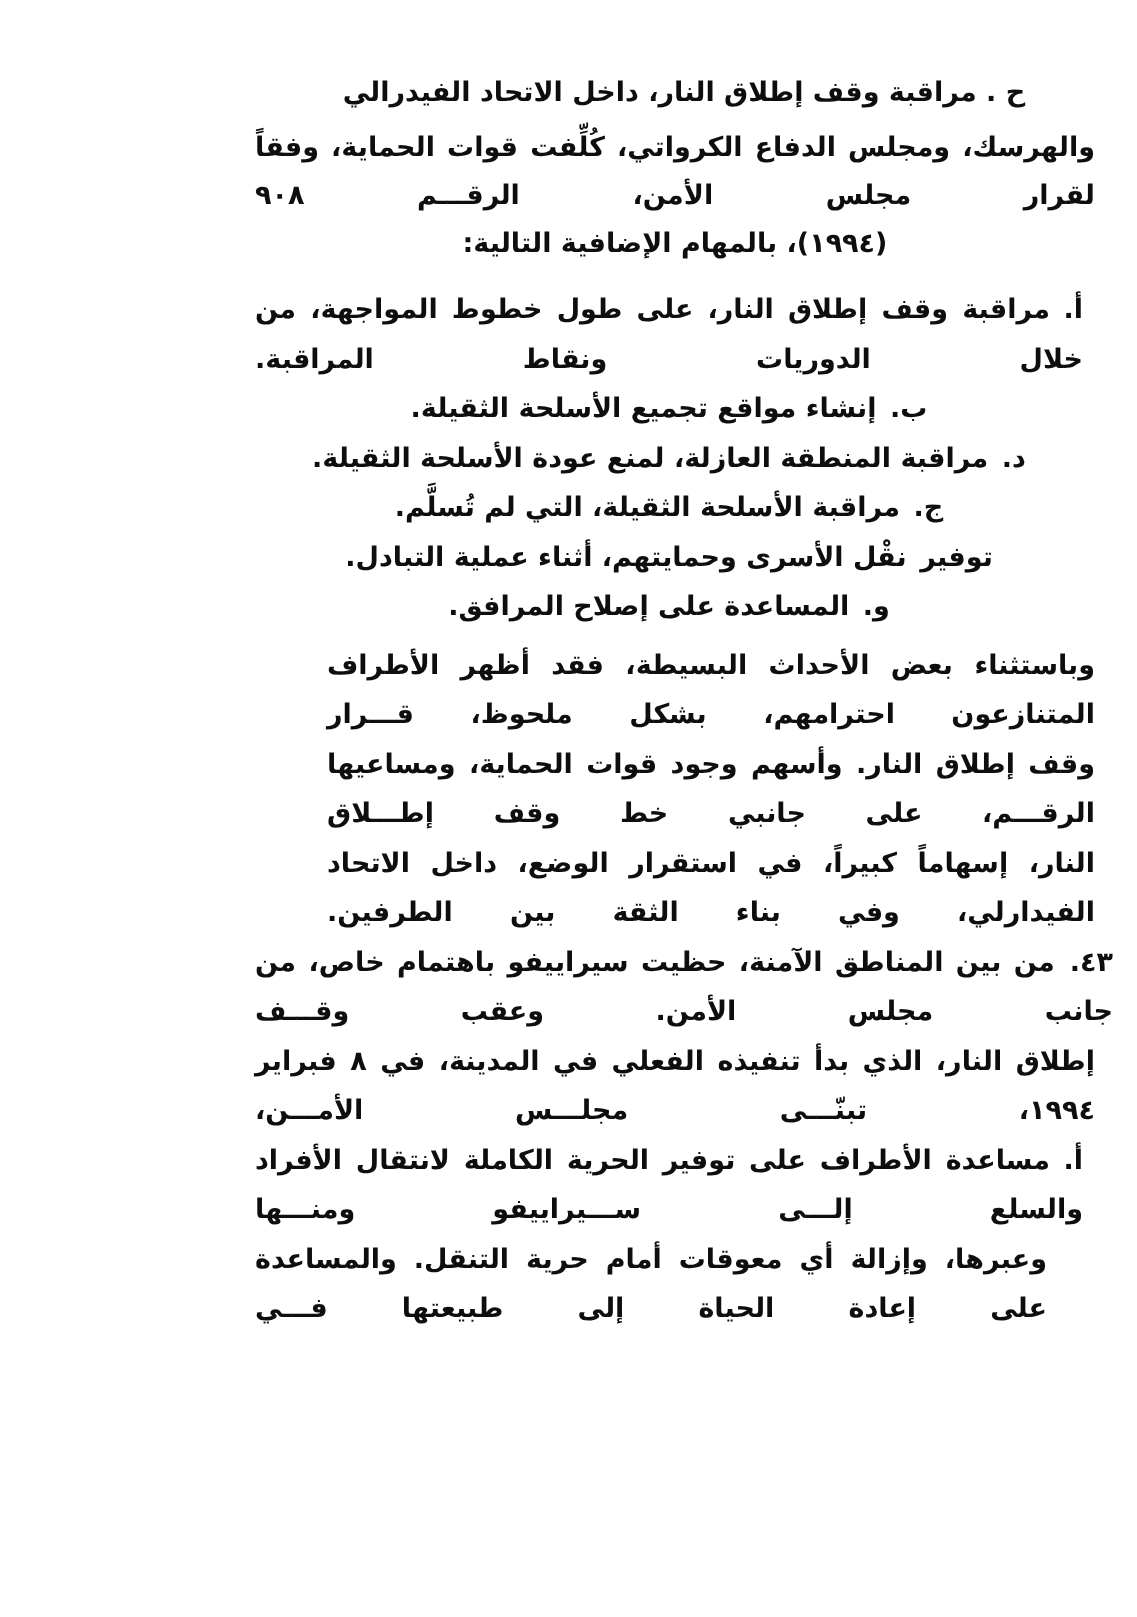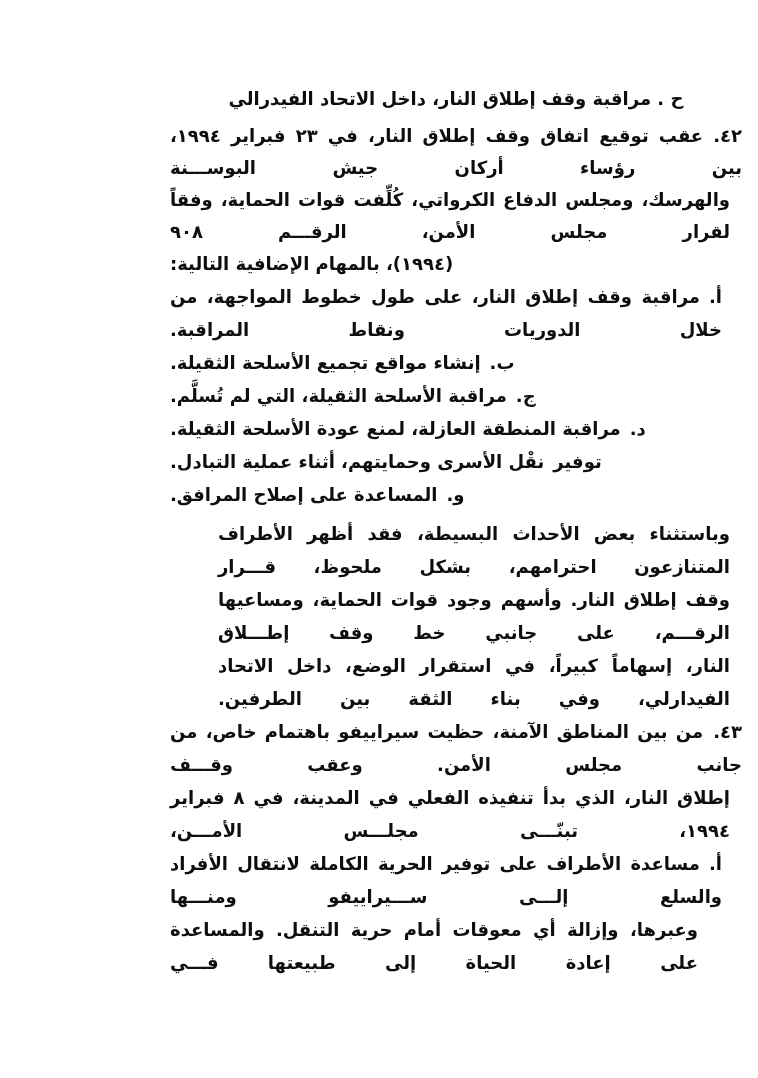--- a/index.html
+++ b/index.html
@@ -14,80 +14,77 @@
     font-family: "DejaVu Sans", sans-serif;
     font-weight: bold;
     color: #0e0e0e;
     -webkit-font-smoothing: antialiased;
   }
   .page {
     direction: rtl;
     box-sizing: border-box;
     width: 602px;
     height: 1078px;
-    padding: 84px 16px 0 14px;
+    padding: 47px 16px 0 14px;
     background: #ffffff;
   }
   .heading {
     text-align: center;
     font-size: 18px;
     line-height: 30px;
   }
   .heading-h { margin: 0 0 6px 0; }
   .heading-t { margin: 36px 0 6px 0; }
   .line {
     font-size: 18px;
     line-height: 32px;
-    text-align: left;
+    text-align: center;
     white-space: normal;
   }
   .lh33 { line-height: 33px; }
   .just {
     text-align: justify;
     text-align-last: justify;
   }
   .cont { padding-right: 12px; }
   .num {
     display: inline;
     margin-left: 10px;
   }
   .li { padding-right: 20px; }
   .li-label { margin-left: 9px; }
   .li-cont { padding-right: 44px; }
-  .list42 { margin-top: 0; }
+  .list42 { margin-top: 11px; }
   .para42b { margin-top: 6px; margin-left: 48px; }
   .list43 { margin-top: 0; }
 </style>
 </head>
 <body>
 
 <div class="page">
 
   <div class="heading heading-h">ح . مراقبة وقف إطلاق النار، داخل الاتحاد الفيدرالي</div>
 
   <div class="para">
-    <div class="line just">
-      <span class="num">٤٢.</span><span>عقب توقيع اتفاق وقف إطلاق النار، في ٢٣ فبراير ١٩٩٤، بين رؤساء أركان جيش البوســـنة</span>
-    </div>
     <div class="line just cont">والهرسك، ومجلس الدفاع الكرواتي، كُلِّفت قوات الحماية، وفقاً لقرار مجلس الأمن، الرقـــم ٩٠٨</div>
     <div class="line cont">(١٩٩٤)، بالمهام الإضافية التالية:</div>
   </div>
 
   <div class="list42">
     <div class="line lh33 just li">
       <span class="li-label">أ.</span><span>مراقبة وقف إطلاق النار، على طول خطوط المواجهة، من خلال الدوريات ونقاط المراقبة.</span>
     </div>
     <div class="line lh33 li">
       <span class="li-label">ب.</span><span>إنشاء مواقع تجميع الأسلحة الثقيلة.</span>
     </div>
     <div class="line lh33 li">
-      <span class="li-label">ج.</span><span>مراقبة الأسلحة الثقيلة، التي لم تُسلَّم.</span>
+      <span class="li-label">د.</span><span>مراقبة المنطقة العازلة، لمنع عودة الأسلحة الثقيلة.</span>
     </div>
     <div class="line lh33 li">
-      <span class="li-label">د.</span><span>مراقبة المنطقة العازلة، لمنع عودة الأسلحة الثقيلة.</span>
+      <span class="li-label">ج.</span><span>مراقبة الأسلحة الثقيلة، التي لم تُسلَّم.</span>
     </div>
     <div class="line lh33 li">
       <span class="li-label">توفير</span><span>نقْل الأسرى وحمايتهم، أثناء عملية التبادل.</span>
     </div>
     <div class="line lh33 li">
       <span class="li-label">و.</span><span>المساعدة على إصلاح المرافق.</span>
     </div>
   </div>
 
   <div class="para42b">

